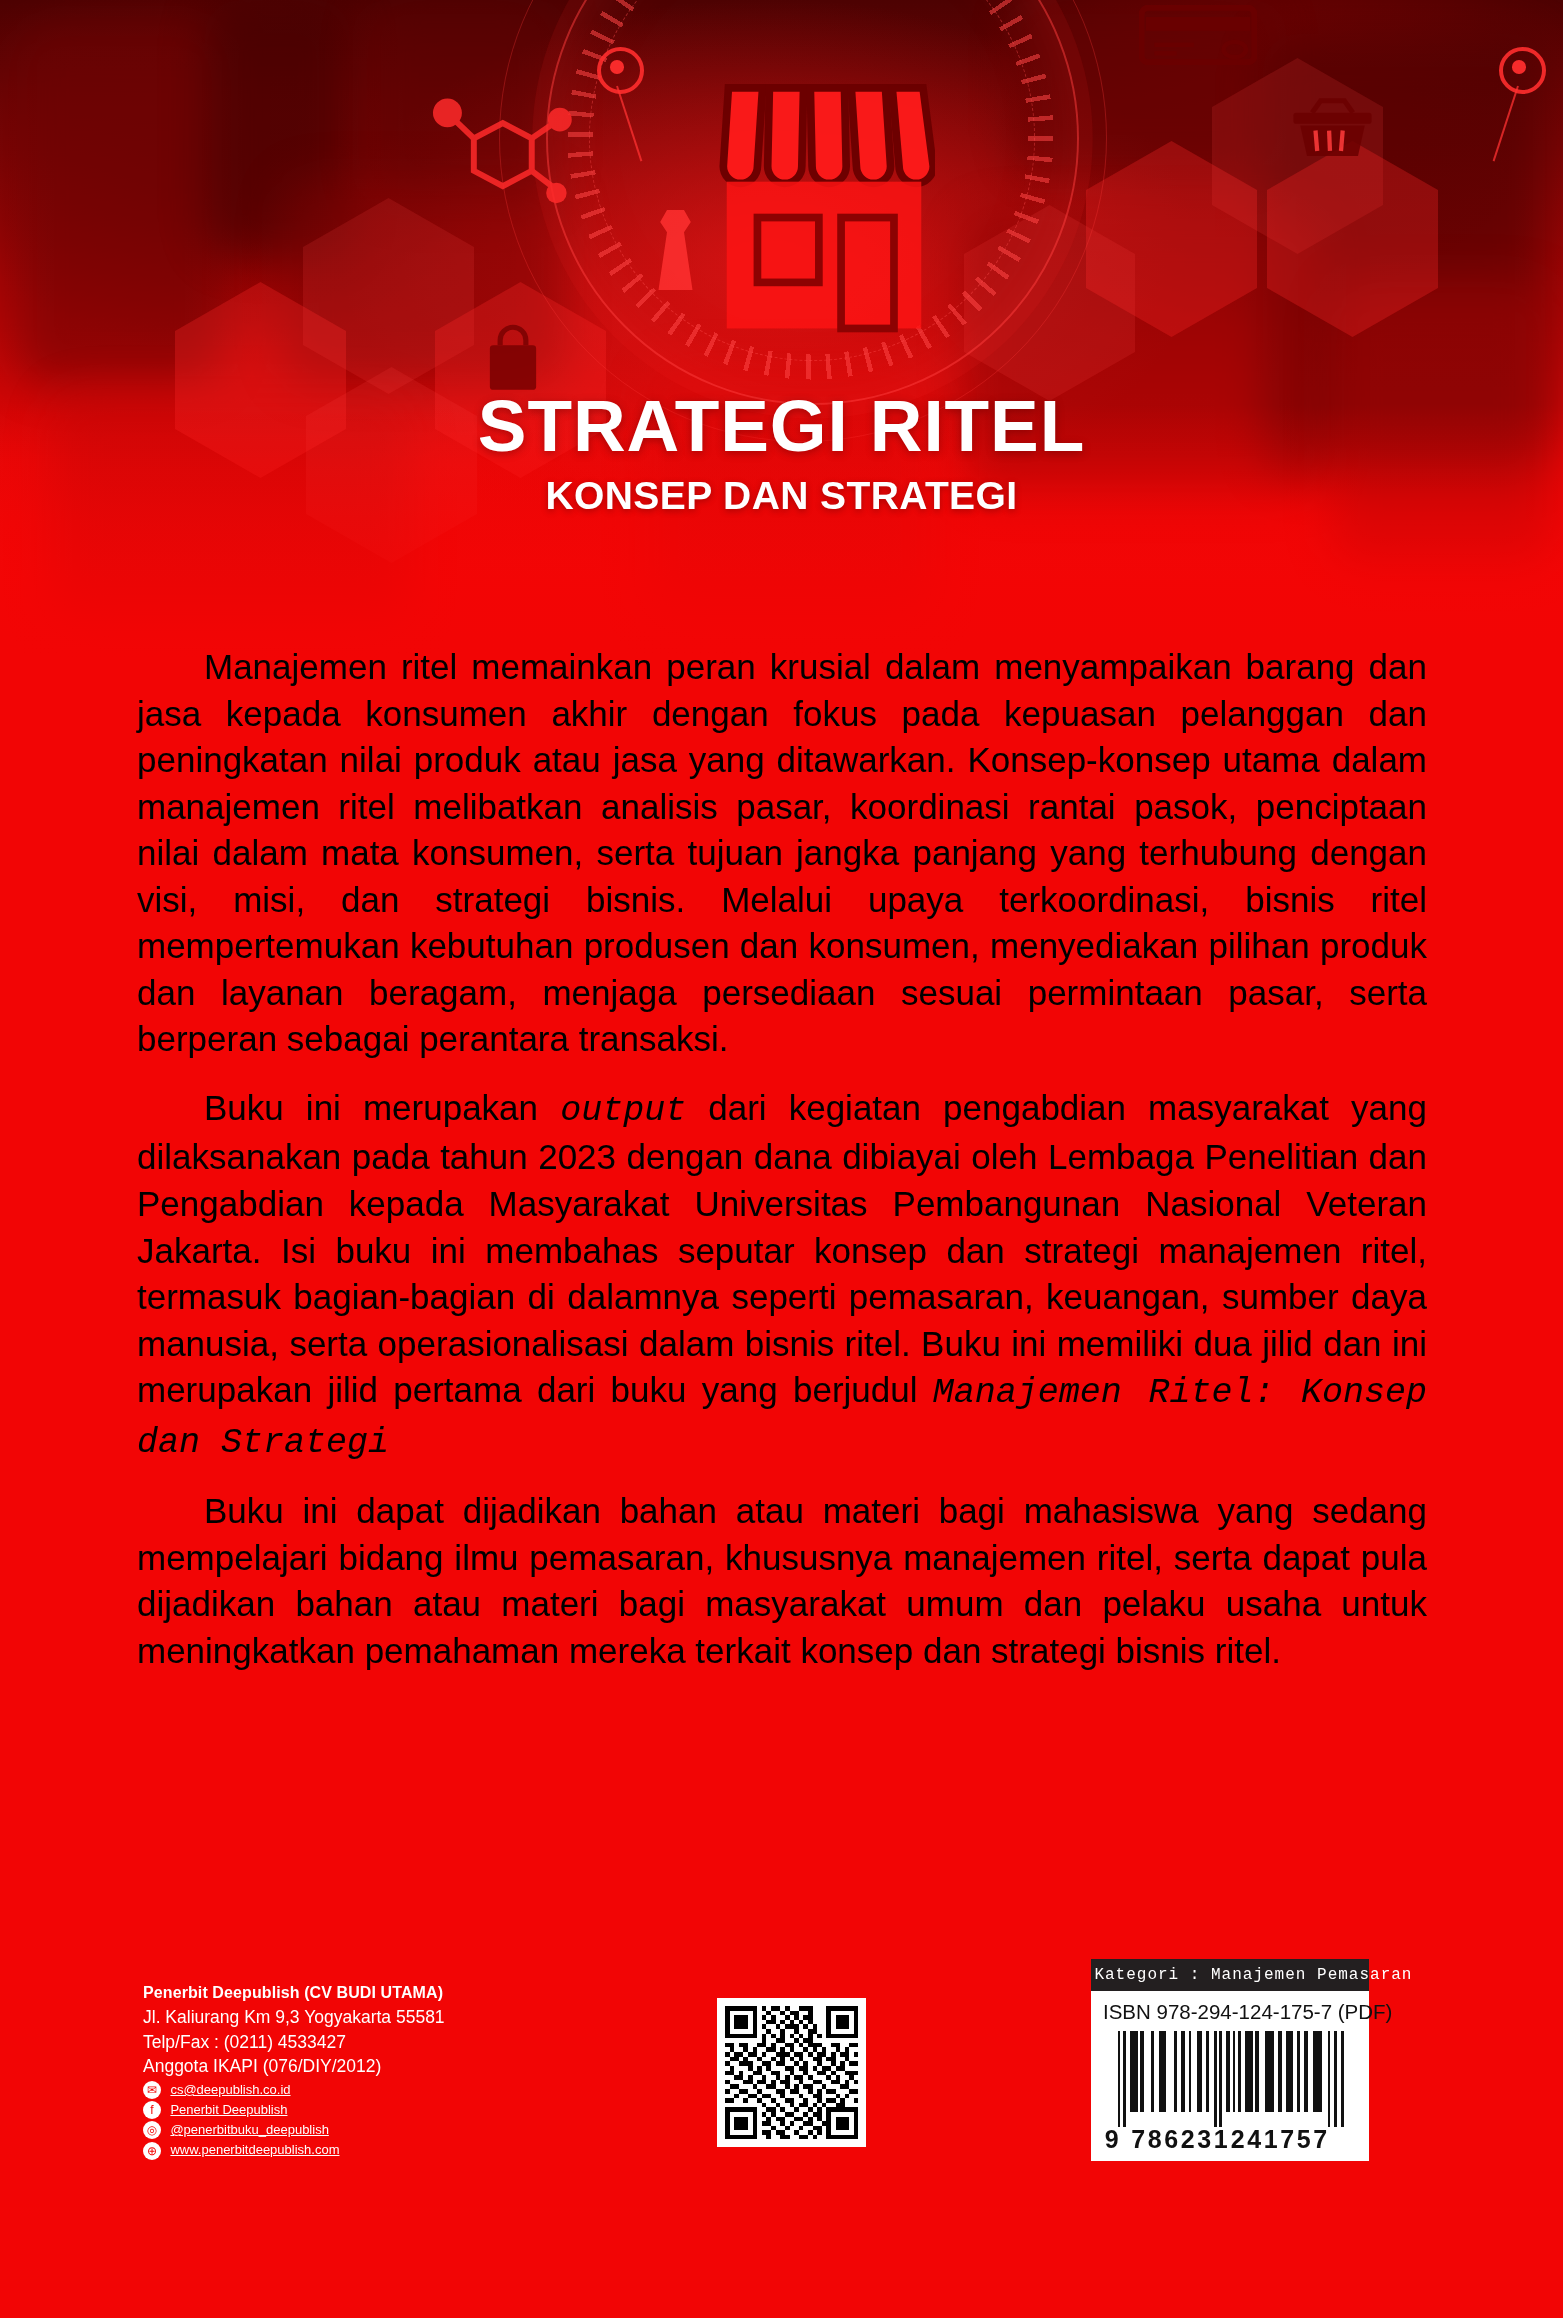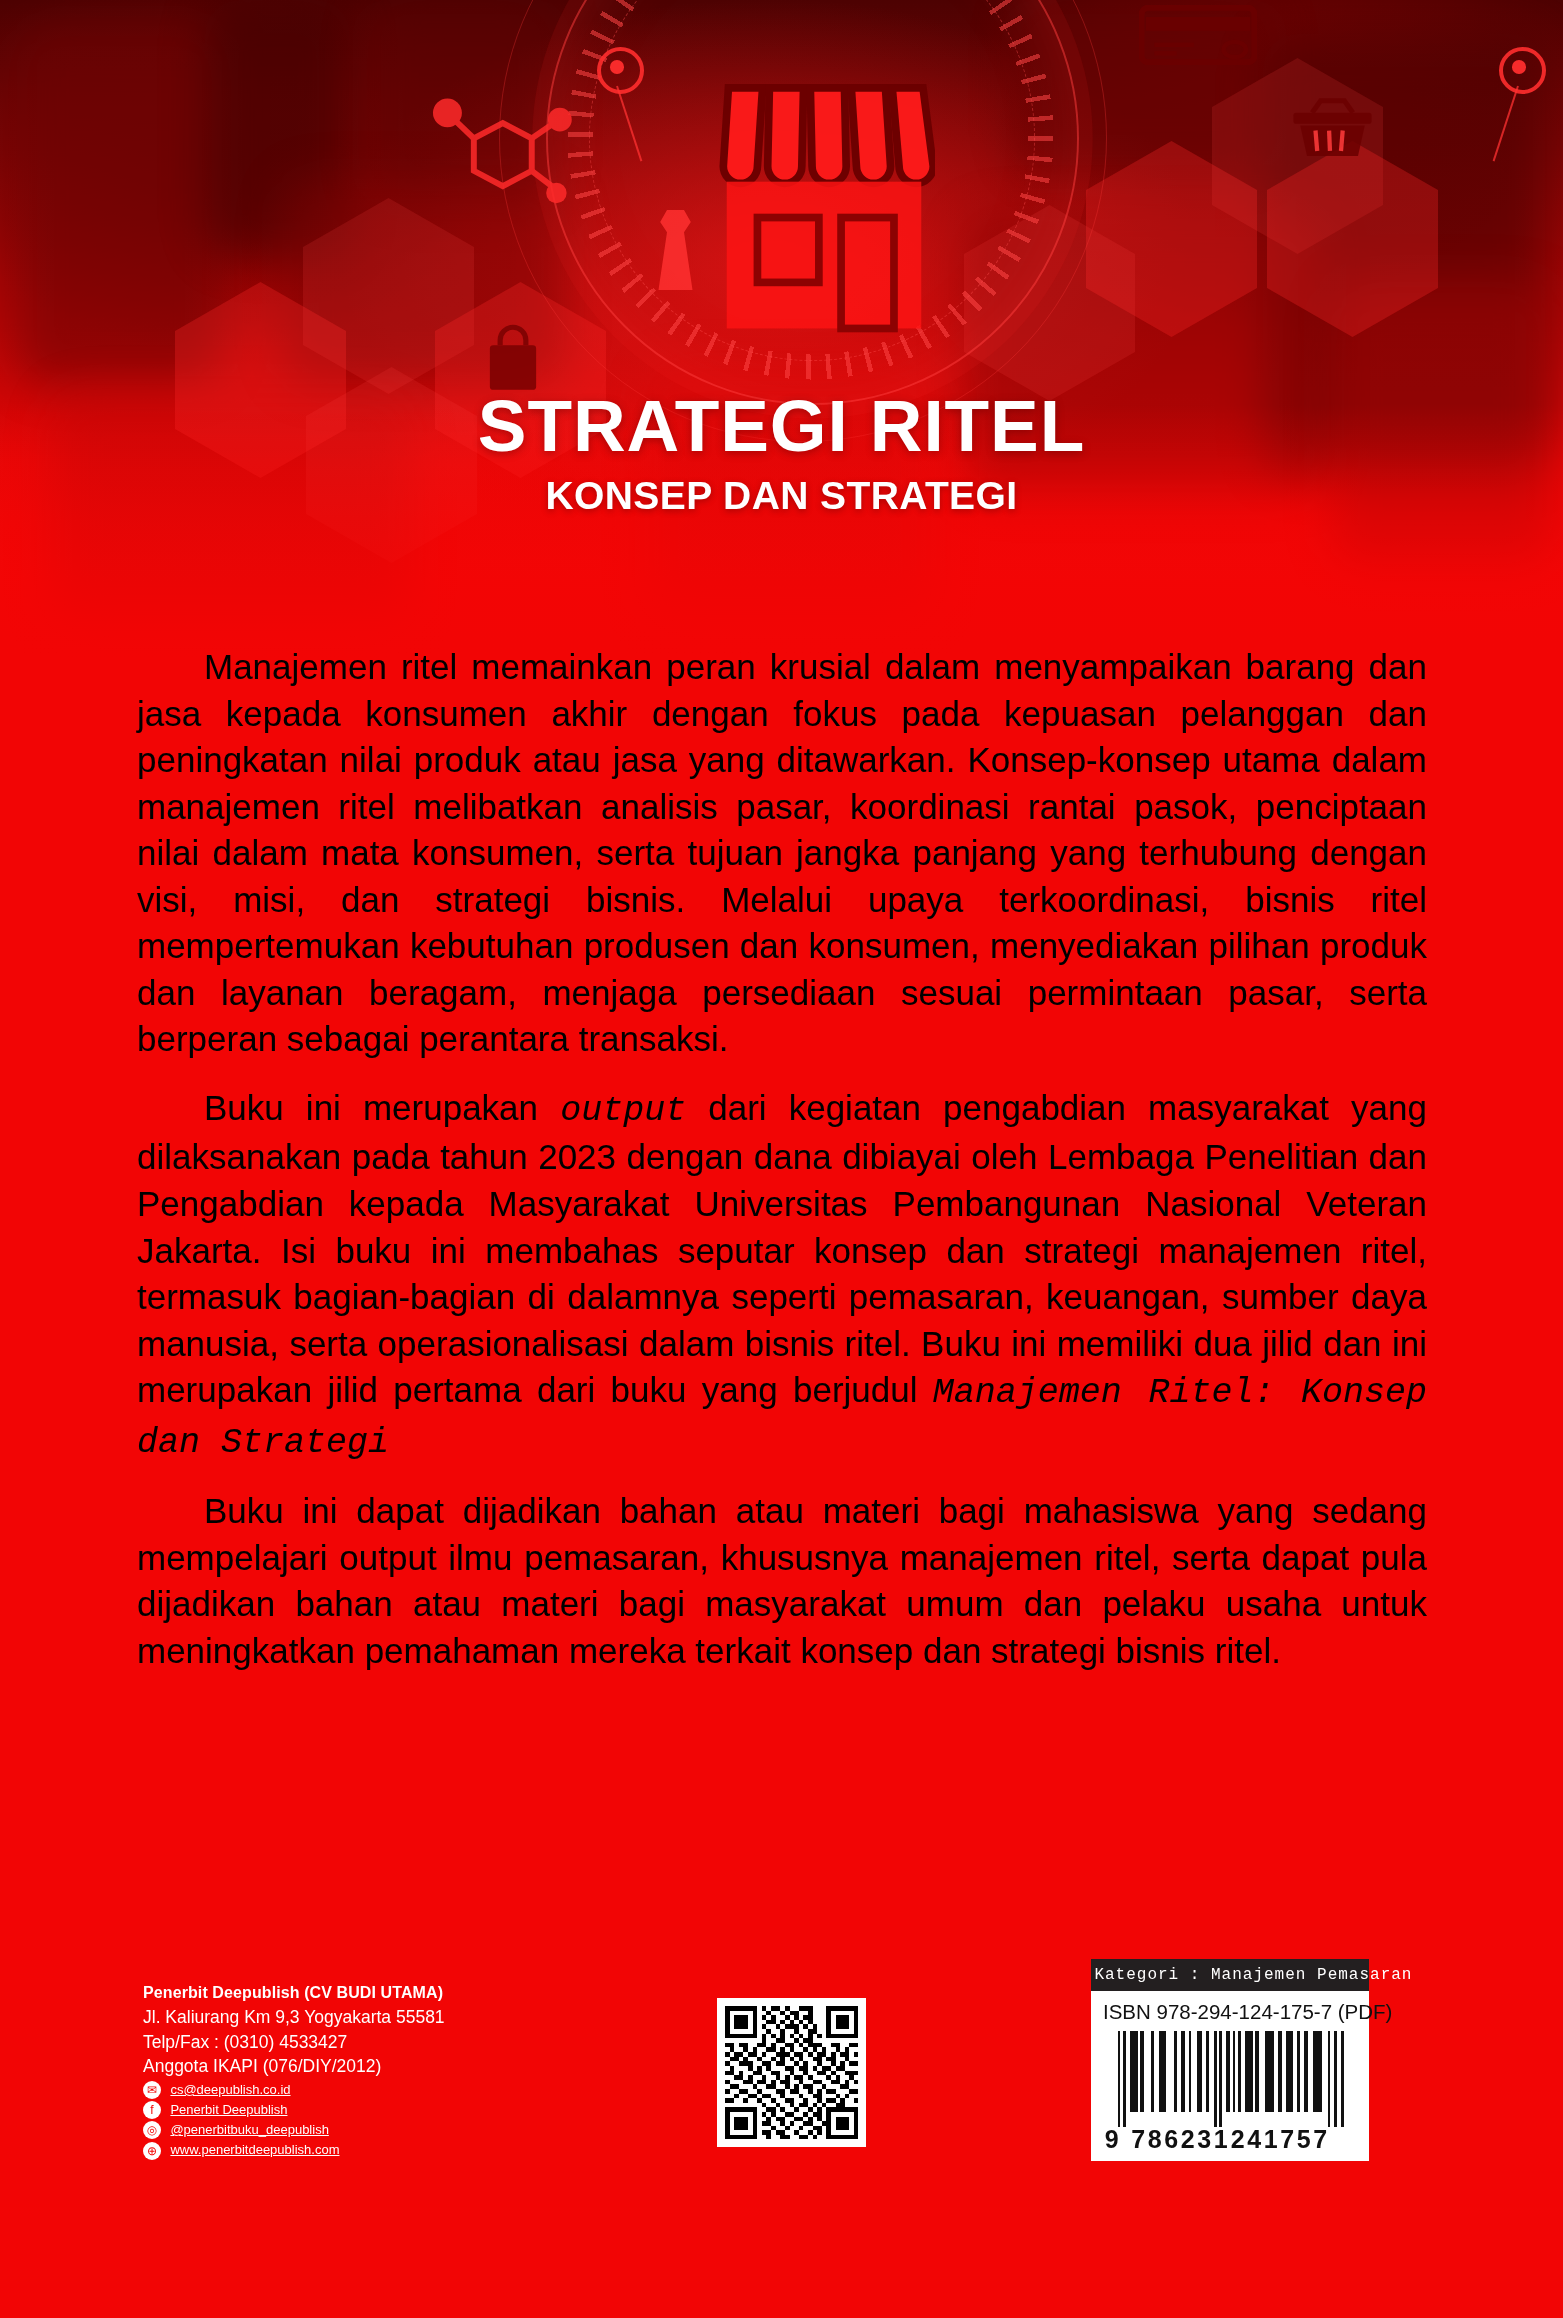--- a/index.html
+++ b/index.html
@@ -277,27 +277,27 @@
   </div>
 
   <div class="title-wrap">
     <div class="booktitle">STRATEGI RITEL</div>
     <div class="booksub">KONSEP DAN STRATEGI</div>
   </div>
 
   <div class="body-copy">
     <p>Manajemen ritel memainkan peran krusial dalam menyampaikan barang dan jasa kepada konsumen akhir dengan fokus pada kepuasan pelanggan dan peningkatan nilai produk atau jasa yang ditawarkan. Konsep-konsep utama dalam manajemen ritel melibatkan analisis pasar, koordinasi rantai pasok, penciptaan nilai dalam mata konsumen, serta tujuan jangka panjang yang terhubung dengan visi, misi, dan strategi bisnis. Melalui upaya terkoordinasi, bisnis ritel mempertemukan kebutuhan produsen dan konsumen, menyediakan pilihan produk dan layanan beragam, menjaga persediaan sesuai permintaan pasar, serta berperan sebagai perantara transaksi.</p>
     <p><span>Buku ini merupakan </span><em>output</em><span> dari kegiatan pengabdian masyarakat yang dilaksanakan pada tahun 2023 dengan dana dibiayai oleh Lembaga Penelitian dan Pengabdian kepada Masyarakat Universitas Pembangunan Nasional Veteran Jakarta. Isi buku ini membahas seputar konsep dan strategi manajemen ritel, termasuk bagian-bagian di dalamnya seperti pemasaran, keuangan, sumber daya manusia, serta operasionalisasi dalam bisnis ritel. Buku ini memiliki dua jilid dan ini merupakan jilid pertama dari buku yang berjudul </span><em>Manajemen Ritel: Konsep dan Strategi</em></p>
-    <p>Buku ini dapat dijadikan bahan atau materi bagi mahasiswa yang sedang mempelajari output ilmu pemasaran, khususnya manajemen ritel, serta dapat pula dijadikan bahan atau materi bagi masyarakat umum dan pelaku usaha untuk meningkatkan pemahaman mereka terkait  konsep dan strategi bisnis ritel.</p>
+    <p>Buku ini dapat dijadikan bahan atau materi bagi mahasiswa yang sedang mempelajari bidang ilmu pemasaran, khususnya manajemen ritel, serta dapat pula dijadikan bahan atau materi bagi masyarakat umum dan pelaku usaha untuk meningkatkan pemahaman mereka terkait  konsep dan strategi bisnis ritel.</p>
   </div>
 
   <div class="pub">
     <div class="pub-name line">Penerbit Deepublish (CV BUDI UTAMA)</div>
     <div class="line">Jl. Kaliurang Km 9,3 Yogyakarta 55581</div>
-    <div class="line">Telp/Fax : (0310) 4533427</div>
+    <div class="line">Telp/Fax : (0211) 4533427</div>
     <div class="line">Anggota IKAPI (076/DIY/2012)</div>
 
     <div class="soc">
       <span class="glyph">✉</span>
       <span class="txt">cs@deepublish.co.id</span>
     </div>
     <div class="soc">
       <span class="glyph">f</span>
       <span class="txt">Penerbit Deepublish</span>
     </div>

